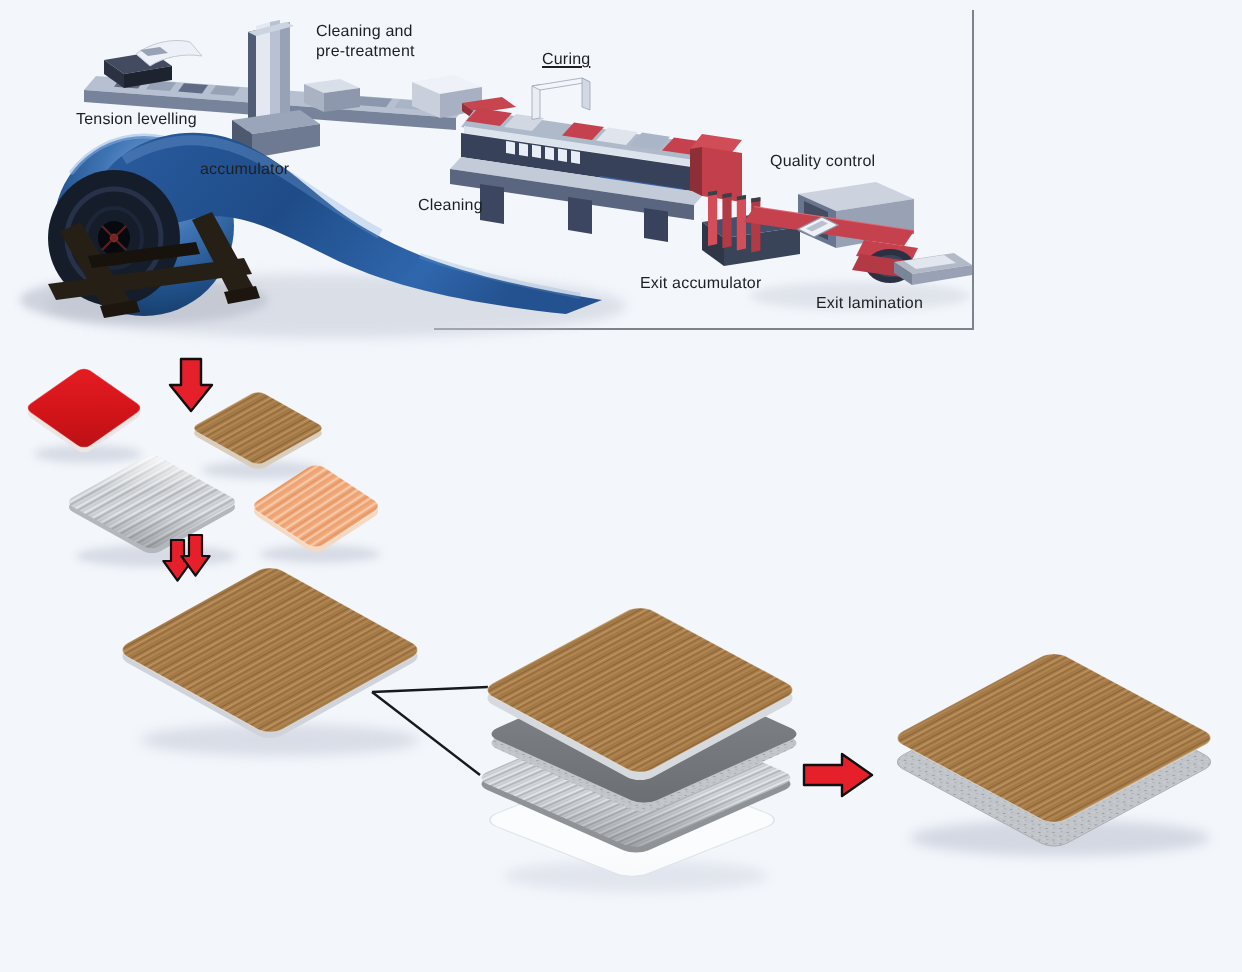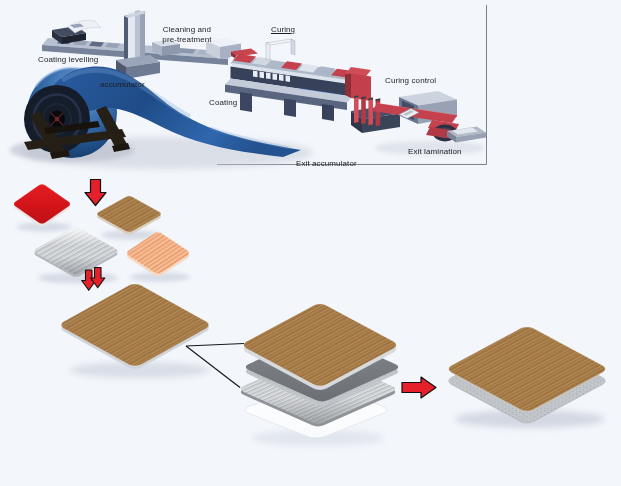--- a/index.html
+++ b/index.html
@@ -297,21 +297,21 @@
 
   <path d="M402,382.5 h19 v-5.5 l15,10.5 l-15,10.5 v-5.5 h-19 z" fill="#e6202a" stroke="#101010" stroke-width="1.2" stroke-linejoin="round"></path>
 
   <g>
     <ellipse cx="530" cy="419" rx="75" ry="9" fill="#b9c0cf" opacity="0.55" filter="url(#b3)"></ellipse>
     <rect x="-58" y="-58" width="116" height="116" rx="9" transform="translate(527,381) scale(1,0.537) rotate(45)" fill="url(#speckleP)" stroke="#a7abb0" stroke-width="0.5"></rect>
     <rect x="-58" y="-58" width="116" height="116" rx="9" transform="translate(527,369) scale(1,0.537) rotate(45)" fill="url(#woodP)" stroke="#ffffff" stroke-opacity="0.4" stroke-width="0.8"></rect>
   </g>
 </svg>
 
-  <div class="lbl" style="left:38px;top:55px;">Coating levelling</div>
-  <div class="lbl wrap" style="left:158px;top:25px;text-align:center;">Cleaning and pre-treatment</div>
+  <div class="lbl" style="left:38px;top:55px;">Tension levelling</div>
+  <div class="lbl wrap" style="left:158px;top:11px;">Cleaning and pre-treatment</div>
   <div class="lbl" style="left:100px;top:80px;">accumulator</div>
   <div class="lbl" style="left:271px;top:25px;text-decoration:underline;">Curing</div>
-  <div class="lbl" style="left:209px;top:98px;">Coating</div>
-  <div class="lbl" style="left:385px;top:76px;">Curing control</div>
-  <div class="lbl" style="left:296px;top:137px;margin-top:22px;">Exit accumulator</div>
+  <div class="lbl" style="left:209px;top:98px;">Cleaning</div>
+  <div class="lbl" style="left:385px;top:76px;">Quality control</div>
+  <div class="lbl" style="left:320px;top:137px;">Exit accumulator</div>
   <div class="lbl" style="left:408px;top:147px;">Exit lamination</div>
 </div>
 
 </body></html>

